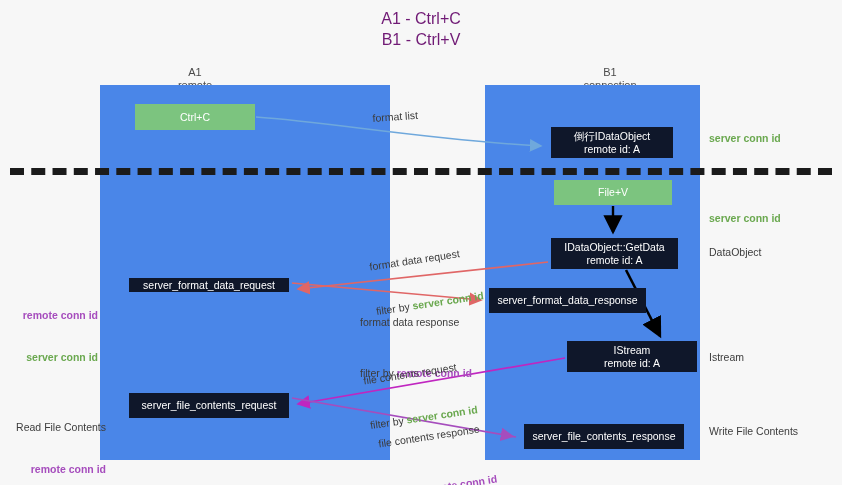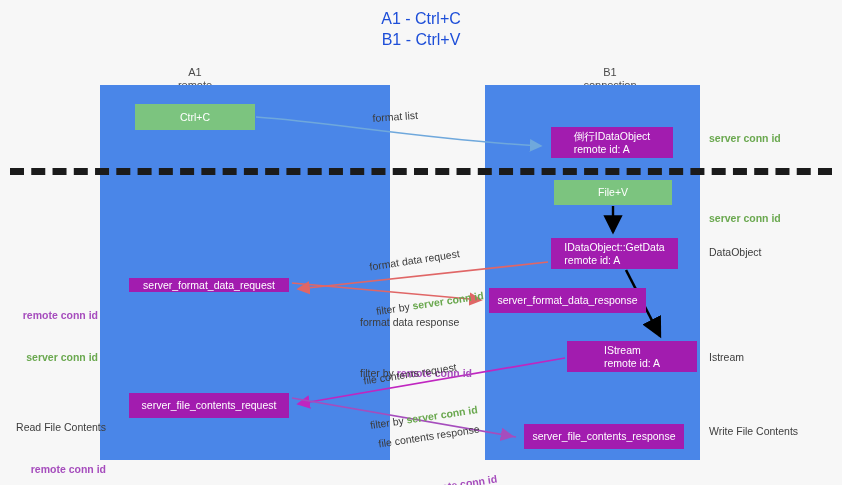--- a/index.html
+++ b/index.html
@@ -10,21 +10,21 @@
     color:#3c3c3c;
     overflow:hidden;
     position:relative;
   }
   #stage{position:absolute;left:0;top:0;width:842px;height:485px;}
   .abs{position:absolute;}
 
   
   #title{
     left:0;top:8px;width:842px;text-align:center;
-    font-size:16px;line-height:21px;color:#1d4ed8;white-space:pre;
+    font-size:16px;line-height:21px;color:#701a75;white-space:pre;
   }
 
   
   .lane-head{
     text-align:center;font-size:11px;line-height:13px;color:#4a4a4a;white-space:pre;margin-top:8px;
   }
   #head-a1{left:130px;top:58px;width:130px;}
   #head-b1{left:530px;top:58px;width:160px;}
 
   
@@ -37,24 +37,24 @@
     left:10px;top:168px;width:822px;height:0;
     border-top:7px dashed #1b1b1b;
   }
 
   
   .box{
     box-sizing:border-box;
     display:flex;flex-direction:column;
     align-items:center;justify-content:center;
     color:#ffffff;font-size:10.5px;line-height:13px;
-    white-space:pre-line;
+    text-align:center;white-space:pre-line;
   }
   .green{background:#7cc47f;}
-  .orange{background:#a21caf;}
+  .orange{background:#0f172a;}
 
   #box-ctrlc{left:135px;top:104px;width:120px;height:26px;}
   #box-idataobject{left:551px;top:127px;width:122px;height:31px;}
   #box-ctrlv{left:554px;top:180px;width:118px;height:25px;}
   #box-getdata{left:551px;top:238px;width:127px;height:31px;}
   #box-sfdreq{left:129px;top:278px;width:160px;height:14px;}
   #box-sfdres{left:489px;top:288px;width:157px;height:25px;}
   #box-istream{left:567px;top:341px;width:130px;height:31px;}
   #box-sfcreq{left:129px;top:393px;width:160px;height:25px;}
   #box-sfcres{left:524px;top:424px;width:160px;height:25px;}

